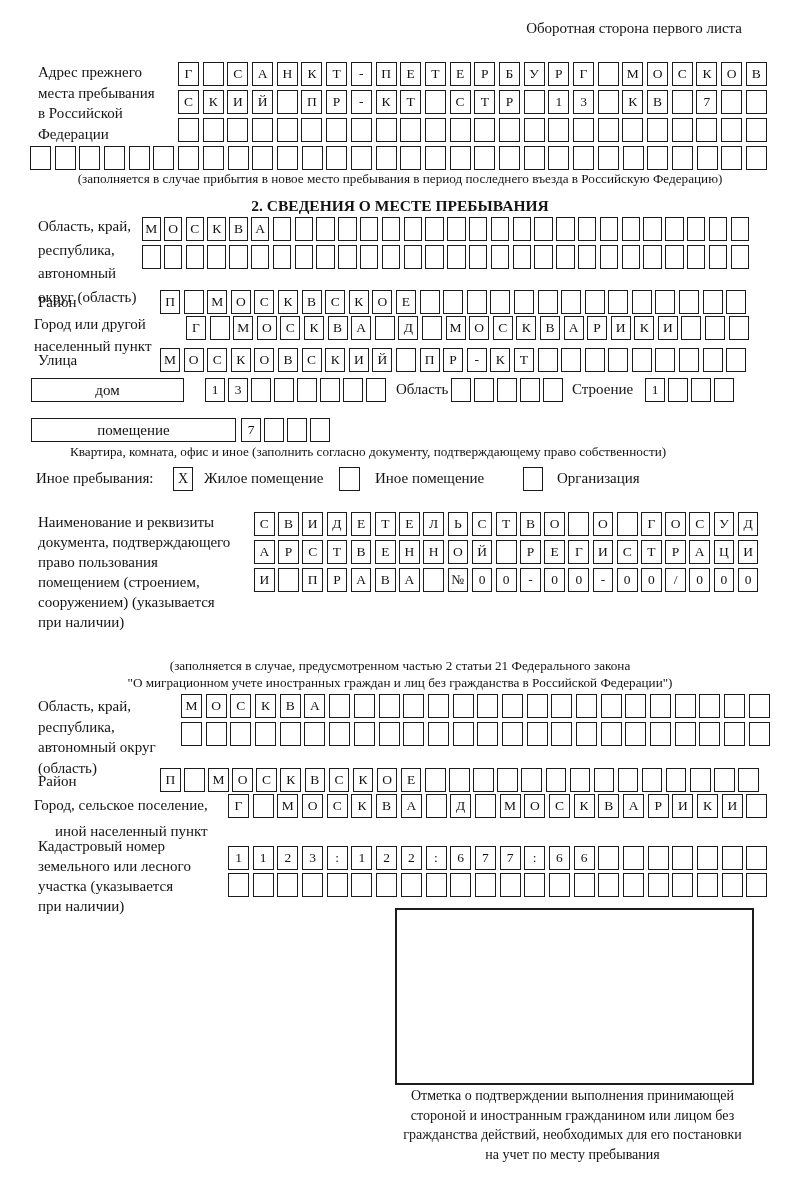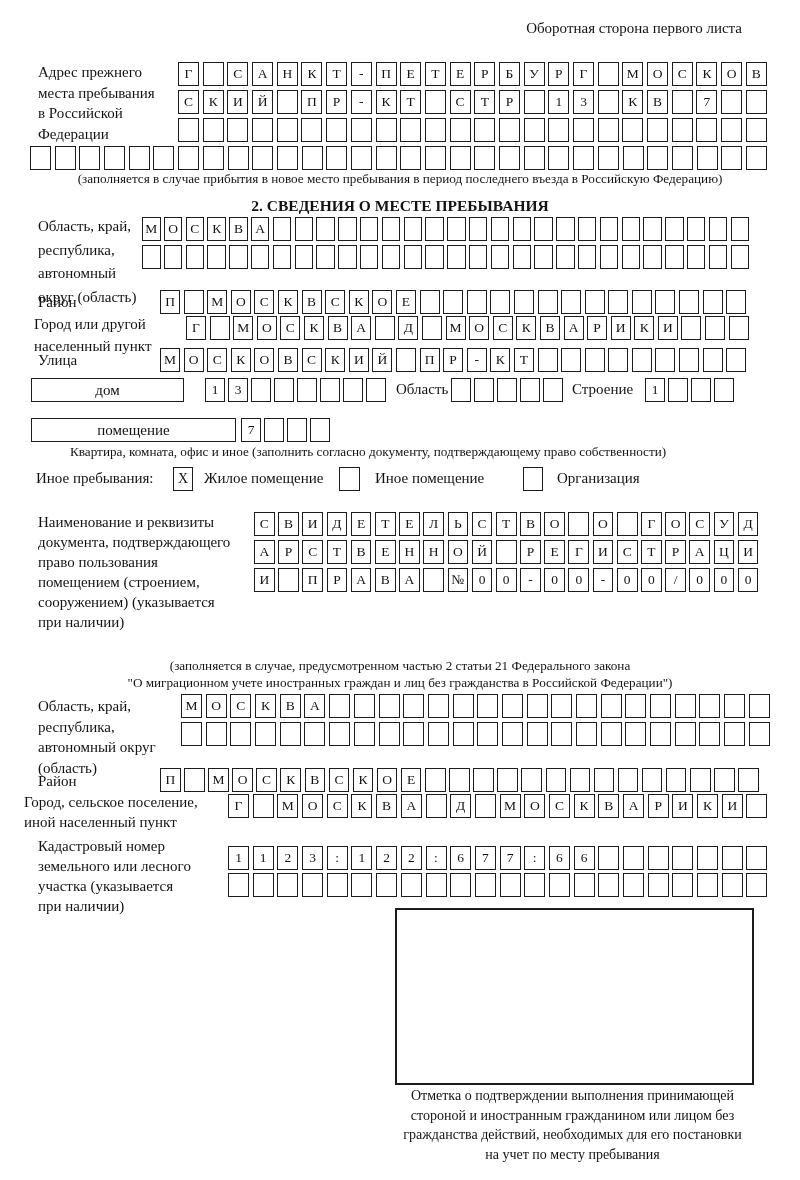--- a/index.html
+++ b/index.html
@@ -67,21 +67,21 @@
 при наличии)</div>
 
   <div class="abs note center" style="left:0;top:658px;width:800px;">(заполняется в случае, предусмотренном частью 2 статьи 21 Федерального закона</div>
   <div class="abs note center" style="left:0;top:675px;width:800px;">"О миграционном учете иностранных граждан и лиц без гражданства в Российской Федерации")</div>
 
   <div class="abs lbl" style="left:38px;top:696px;line-height:20.5px;">Область, край,
 республика,
 автономный округ
 (область)</div>
   <div class="abs lbl" style="left:38px;top:771px;">Район</div>
-  <div class="abs lbl" style="left:24px;top:792px;line-height:20px;">Город, сельское поселение,
+  <div class="abs lbl" style="left:34px;top:792px;line-height:26px;text-align:right;">Город, сельское поселение,
 иной населенный пункт</div>
   <div class="abs lbl" style="left:38px;top:836px;line-height:20px;">Кадастровый номер
 земельного или лесного
 участка (указывается
 при наличии)</div>
 
   <div class="stamp" style="left:395px;top:908px;width:355px;height:173px;"></div>
   <div class="abs center" style="left:330px;top:1086px;width:485px;font-size:14px;line-height:19.5px;white-space:pre-line;">Отметка о подтверждении выполнения принимающей
 стороной и иностранным гражданином или лицом без
 гражданства действий, необходимых для его постановки

